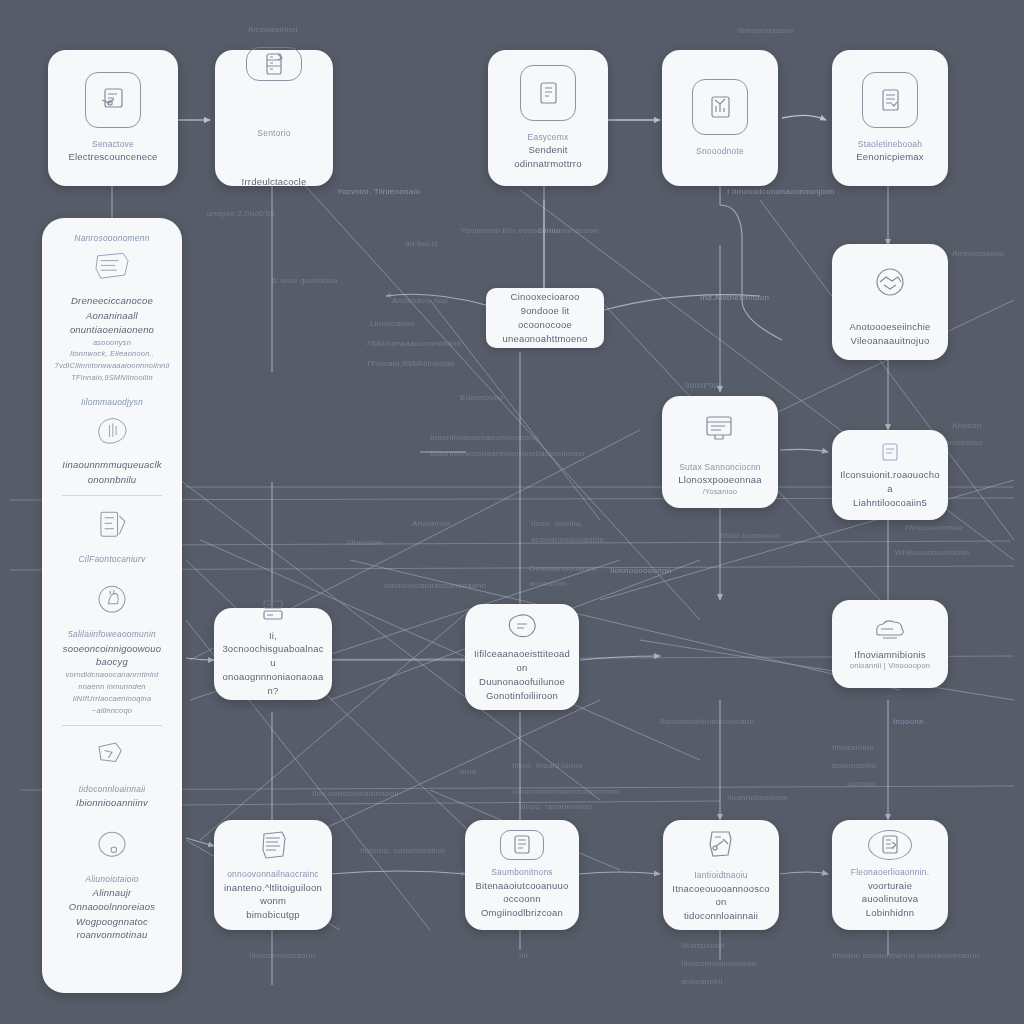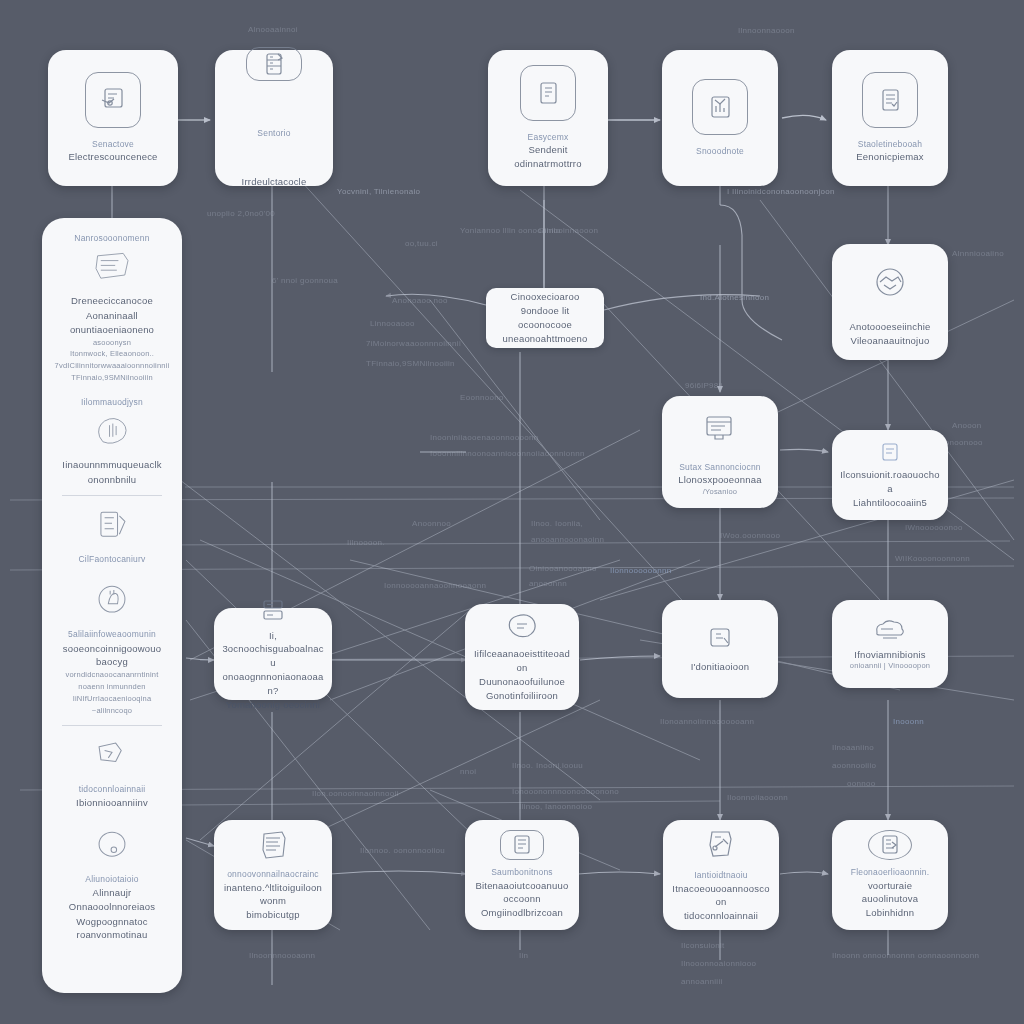--- a/index.html
+++ b/index.html
@@ -24,20 +24,21 @@
     align-items:center;justify-content:center;
     padding:10px 8px;
     box-sizing:border-box;
     text-align:center;
   }
   .card.panel{
     border-radius:22px;
     justify-content:flex-start;
     padding:14px 10px;
     gap:2px;
+    font-style:italic;
   }
   .card.note{
     border-radius:10px;
     padding:10px 12px;
     box-shadow:0 2px 7px rgba(20,24,34,.22);
   }
 
   .ico{
     width:54px;height:54px;
     border:1.4px solid #7b8494;
@@ -384,30 +385,20 @@
       <svg width="42" height="32" viewBox="0 0 42 32" fill="none" stroke="#6f7a8d" stroke-width="1.2">
         <path d="M9 18 Q6 8 16 5 Q28 1 33 10 Q37 20 27 25 Q15 28 9 18 Z"></path>
         <path d="M16 13h10M16 17h7"></path>
       </svg>
     </div>
     <div class="lbl b">Iifilceaanaoeisttiteoadon</div>
     <div class="lbl b">Duunonaoofuilunoe</div>
     <div class="lbl b">Gonotinfoiliiroon</div>
   </div>
 
-  <div class="card" style="left:662px;top:600px;width:116px;height:98px;">
-    <div class="ico plain" style="width:36px;height:30px;margin-bottom:6px;">
-      <svg width="34" height="28" viewBox="0 0 34 28" fill="none" stroke="#6f7a8d" stroke-width="1.2">
-        <rect x="8" y="4" width="18" height="17" rx="2.5"></rect>
-          <path d="M13 9h5M13 13h7"></path>
-        <path d="M21 13l4 5"></path>
-      </svg>
-    </div>
-    <div class="lbl b">I'donitiaoioon</div>
-  </div>
 
   <div class="card" style="left:832px;top:600px;width:116px;height:88px;">
     <div class="ico plain" style="width:48px;height:28px;margin-bottom:4px;">
       <svg width="46" height="26" viewBox="0 0 46 26" fill="none" stroke="#6f7a8d" stroke-width="1.1">
         <path d="M10 16 Q8 8 16 7 Q20 2 27 5 Q35 5 35 12 Q38 15 34 18 L13 18 Q9 18 10 16 Z"></path>
         <path d="M14 12h12M16 21h14"></path>
       </svg>
     </div>
     <div class="lbl b">Ifnoviamnibionis</div>
     <div class="lbl sm">onioannii | Vinoooopon</div>
@@ -488,21 +479,21 @@
       <div class="ftext dim" style="left: 412px; top: 518px;">Anoonnoo</div>
       <div class="ftext dim" style="left: 531px; top: 518px;">Ilnoo. Iooniia,</div>
       <div class="ftext dim" style="left: 531px; top: 534px;">anooannooonaoinn</div>
       <div class="ftext dim" style="left: 905px; top: 522px;">IWnoooooonoo</div>
       <div class="ftext dim" style="left: 347px; top: 537px;">Iilnoooon.</div>
       <div class="ftext dim" style="left: 529px; top: 563px;">Oiniooanoooanno</div>
       <div class="ftext dim" style="left: 529px; top: 578px;">anooonnn</div>
       <div class="ftext dim" style="left: 384px; top: 580px;">Ionnooooannaoonnooaonn</div>
       <div class="ftext blue" style="left: 610px; top: 565px;">Ilonnoooooonnn</div>
       <div class="ftext dim" style="left: 720px; top: 530px;">IWoo.ooonnooo</div>
-      <div class="ftext dim" style="left: 895px; top: 547px; margin-top: 6px;">WiIKoooonoonnonn</div>
+      <div class="ftext dim" style="left: 895px; top: 547px;">WiIKoooonoonnonn</div>
       <div class="ftext dim" style="left: 460px; top: 766px;">nnoi</div>
       <div class="ftext dim" style="left: 512px; top: 760px;">Ilnoo. Inooni.ioouu</div>
       <div class="ftext dim" style="left: 512px; top: 786px;">Ionooononnnoonooooonono</div>
       <div class="ftext dim" style="left: 660px; top: 716px;">Ilonoannoiinnaoooooann</div>
       <div class="ftext blue" style="left: 893px; top: 716px;">Inooonn</div>
       <div class="ftext dim" style="left: 832px; top: 742px;">Ilnoaaniino</div>
       <div class="ftext dim" style="left: 832px; top: 760px;">aoonnooiiio</div>
       <div class="ftext dim" style="left: 847px; top: 778px;">oonnoo</div>
       <div class="ftext dim" style="left: 727px; top: 792px;">Iloonnoiiaooonn</div>
       <div class="ftext dim" style="left: 312px; top: 788px;">Ilon.oonooinnaoinnooii</div>

